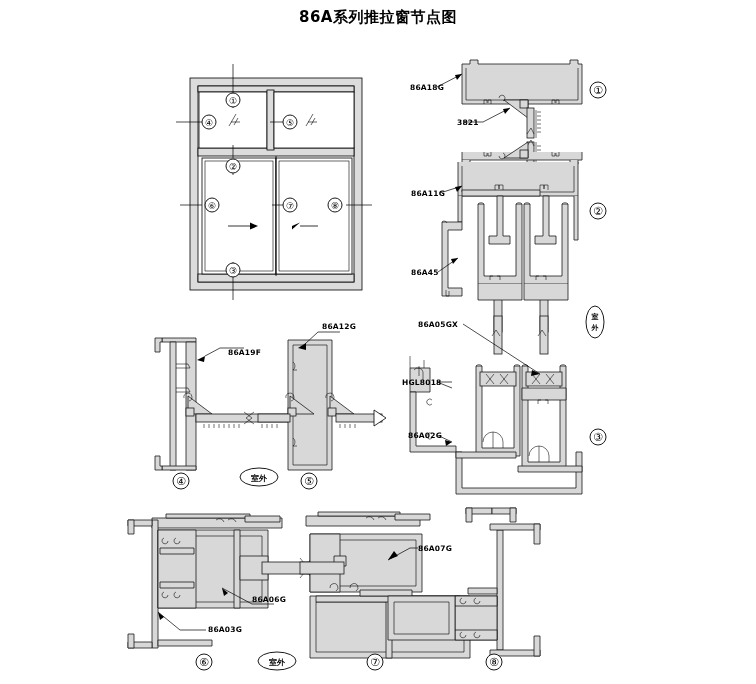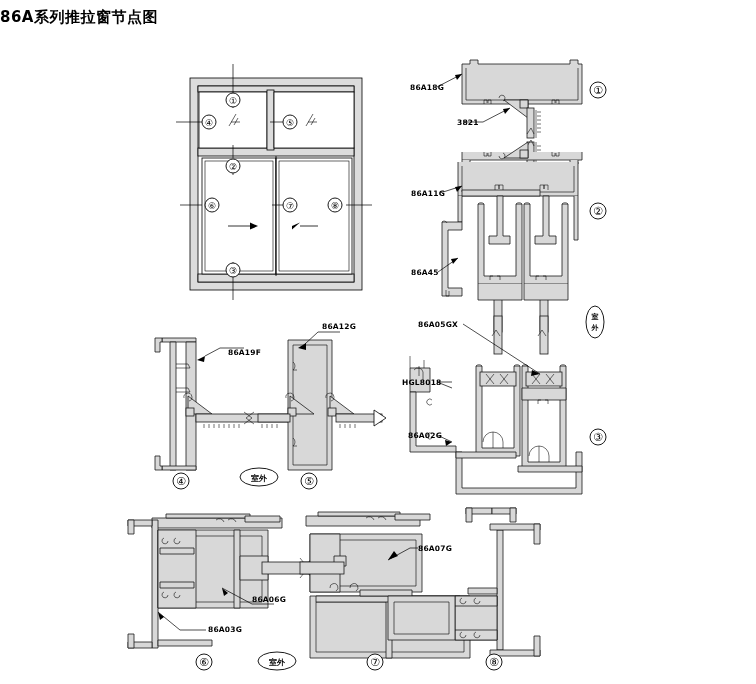--- a/index.html
+++ b/index.html
@@ -15,20 +15,21 @@
     width: 756px;
     height: 684px;
     background: #ffffff;
     overflow: hidden;
   }
   #title {
     position: absolute;
     left: 0;
     top: 8px;
     width: 756px;
+    text-align: center;
     font-family: "DejaVu Sans", "Liberation Sans", sans-serif;
     font-weight: bold;
     font-size: 15px;
     letter-spacing: 0.5px;
     color: #000;
   }
   svg {
     position: absolute;
     left: 0;
     top: 0;

